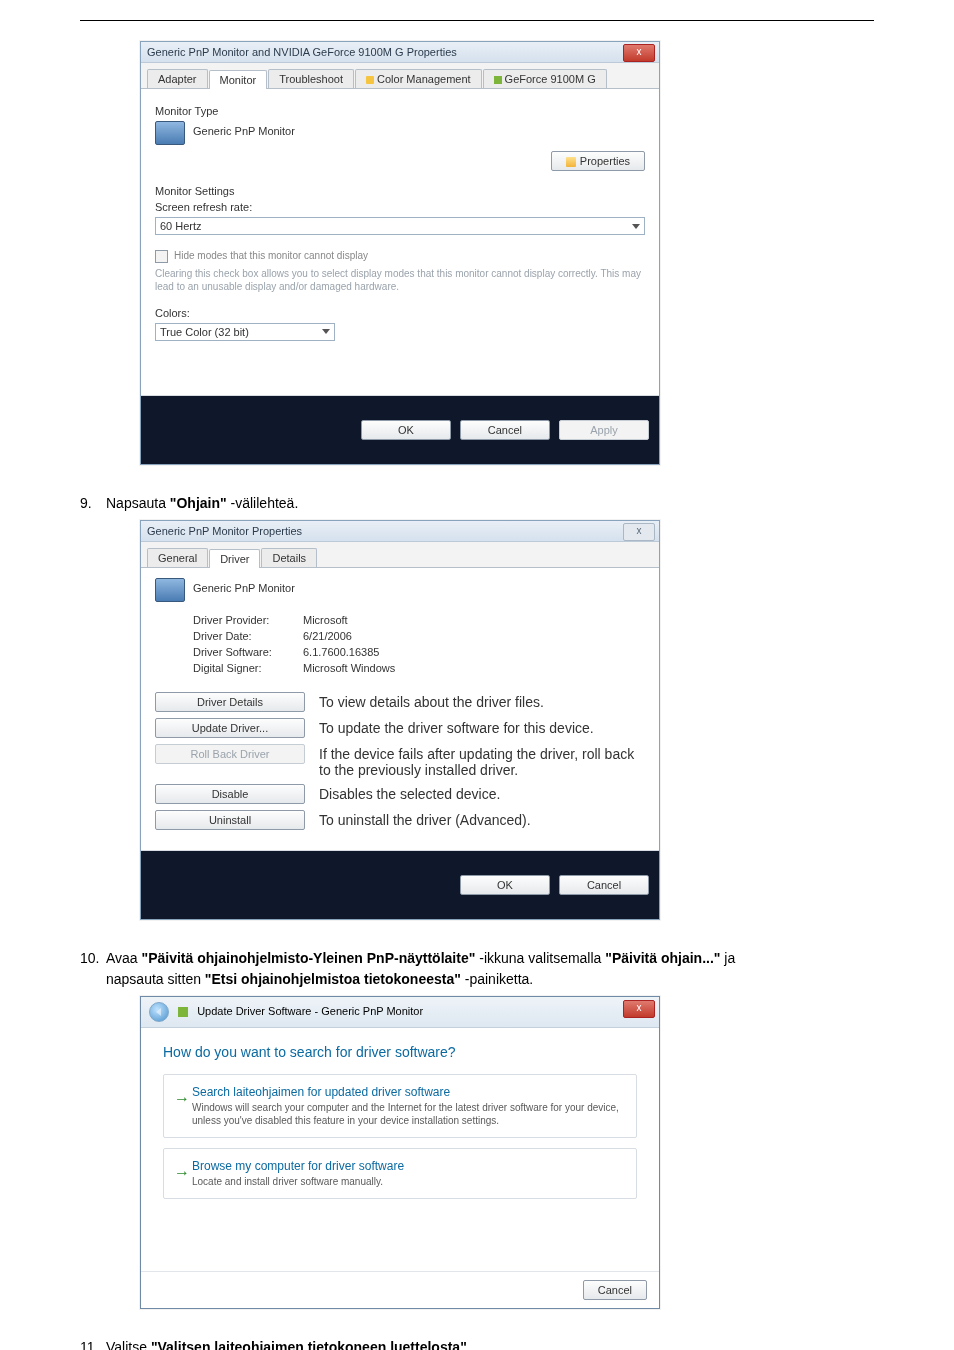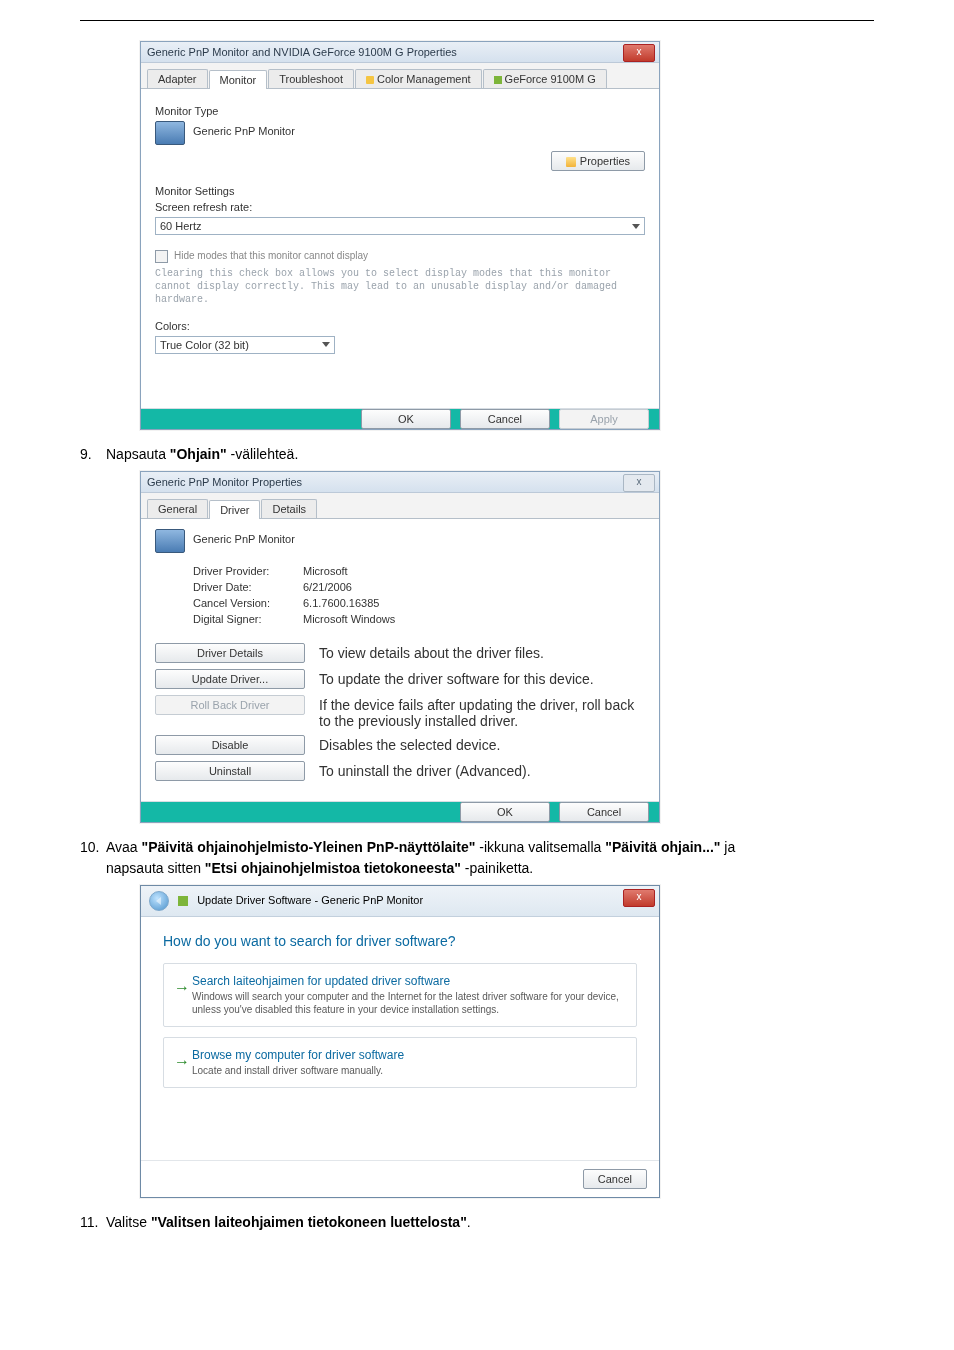--- a/index.html
+++ b/index.html
@@ -27,21 +27,21 @@
     width: 26px;
     flex-shrink: 0;
   }
   .step .txt {
     flex: 1;
   }
   .bold { font-weight: bold; }
   .dialog-wrap {
     margin-left: 60px;
     margin-top: 6px;
-    margin-bottom: 14px;
+    margin-bottom: 28px;
   }
 
   
   .win-dialog {
     border: 1px solid #8aa3bd;
     background: #fff;
     box-shadow: 0 0 0 1px rgba(0,0,0,0.05);
     font-family: "Segoe UI", Tahoma, sans-serif;
     font-size: 11px;
     color: #333;
@@ -136,22 +136,22 @@
     border-left: 4px solid transparent;
     border-right: 4px solid transparent;
     border-top: 5px solid #555;
   }
   .checkbox {
     display:inline-block;width:11px;height:11px;border:1px solid #8e9aa7;background:#f3f3f3;margin-right:6px;vertical-align:middle;
   }
   .muted { color: #9aa3ac; font-size: 10px; line-height: 1.3; }
   .btn-row {
     text-align: right;
-    padding: 0 10px;
-    background: #14b8a6;
+    padding: 24px 10px;
+    background: #0f172a;
     border-top: 1px solid #d7dde3;
   }
   .btn-row .btn { margin-left: 6px; min-width: 60px; text-align: center; }
 
   
   .info-row { display:flex; font-size:11px; padding:2px 0; }
   .info-row .k { width: 110px; }
   .action-row { display:flex; align-items:flex-start; margin:6px 0; }
   .action-row .btn { width: 120px; text-align:center; margin-right: 14px; flex-shrink:0; font-size:11px; }
   .action-row .desc { font-size: 14px; padding-top:2px; }
@@ -236,21 +236,21 @@
         <div class="group-label">Monitor Settings</div>
         <div style="font-size:11px; margin:4px 0;">Screen refresh rate:</div>
         <div class="select">
           <span>60 Hertz</span>
           <span class="chev"></span>
         </div>
 
         <div style="margin-top:14px;">
           <span class="checkbox"></span><span class="muted" style="color:#888;">Hide modes that this monitor cannot display</span>
         </div>
-        <div class="muted" style="margin:4px 0 14px 0;font-family:Liberation Mono, monospace;">Clearing this check box allows you to select display modes that this monitor cannot display correctly. This may lead to an unusable display and/or damaged hardware.</div>
+        <div class="muted" style="margin:4px 0 14px 0;">Clearing this check box allows you to select display modes that this monitor cannot display correctly. This may lead to an unusable display and/or damaged hardware.</div>
 
         <div class="group-label">Colors:</div>
         <div class="select" style="width:170px;">
           <span>True Color (32 bit)</span>
           <span class="chev"></span>
         </div>
         <div style="height:40px;"></div>
       </div>
       <div class="btn-row">
         <span class="btn">OK</span>
@@ -284,21 +284,21 @@
         <div style="clear:both; padding-left:38px;">
           <div class="info-row">
               <div class="k">Driver Provider:</div>
               <div>Microsoft</div>
             </div>
           <div class="info-row">
               <div class="k">Driver Date:</div>
               <div>6/21/2006</div>
             </div>
           <div class="info-row">
-              <div class="k">Cancel Version:</div>
+              <div class="k">Driver Software:</div>
               <div>6.1.7600.16385</div>
             </div>
           <div class="info-row">
               <div class="k">Digital Signer:</div>
               <div>Microsoft Windows</div>
             </div>
         </div>
         <div style="height:10px;"></div>
         <div class="action-row">
             <span class="btn">Driver Details</span>

